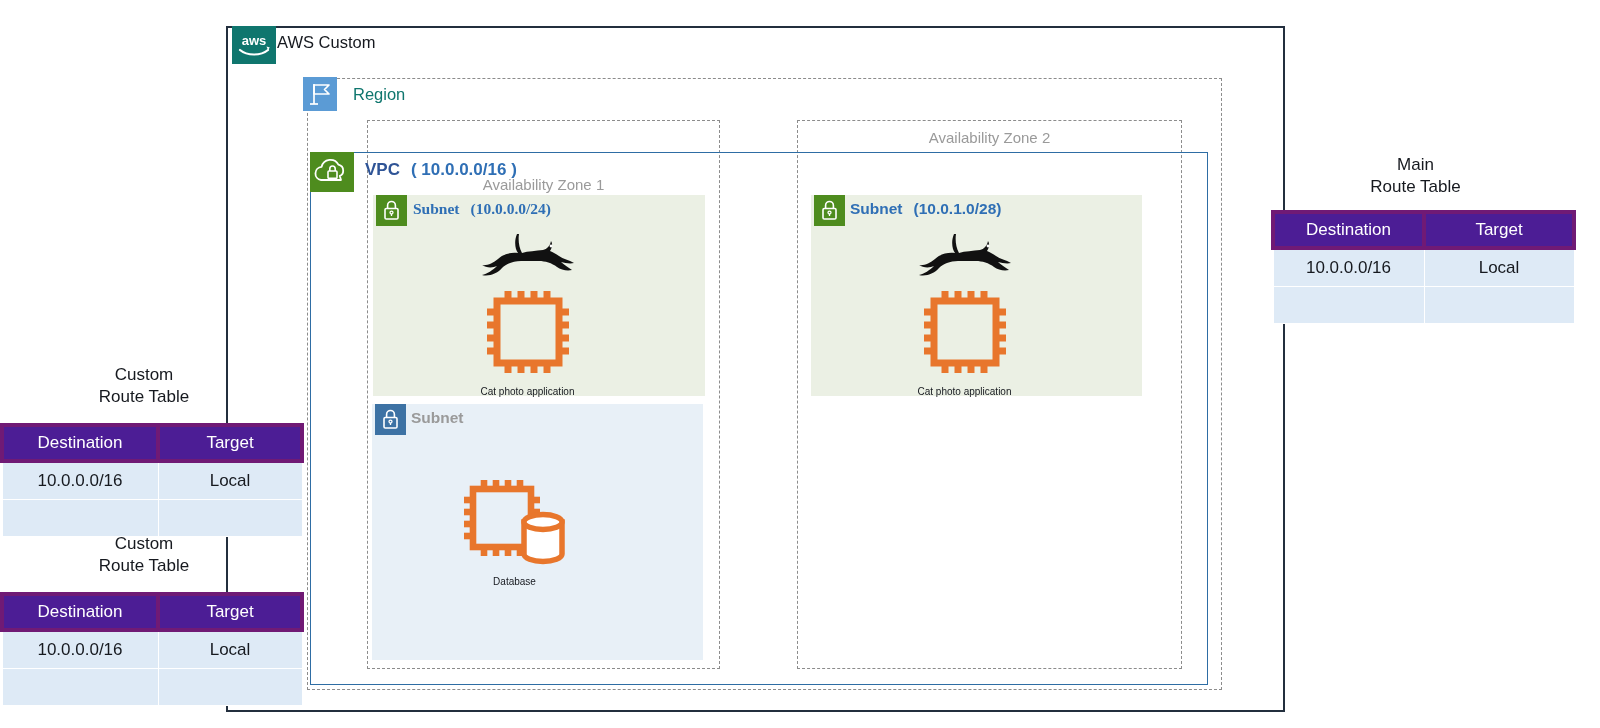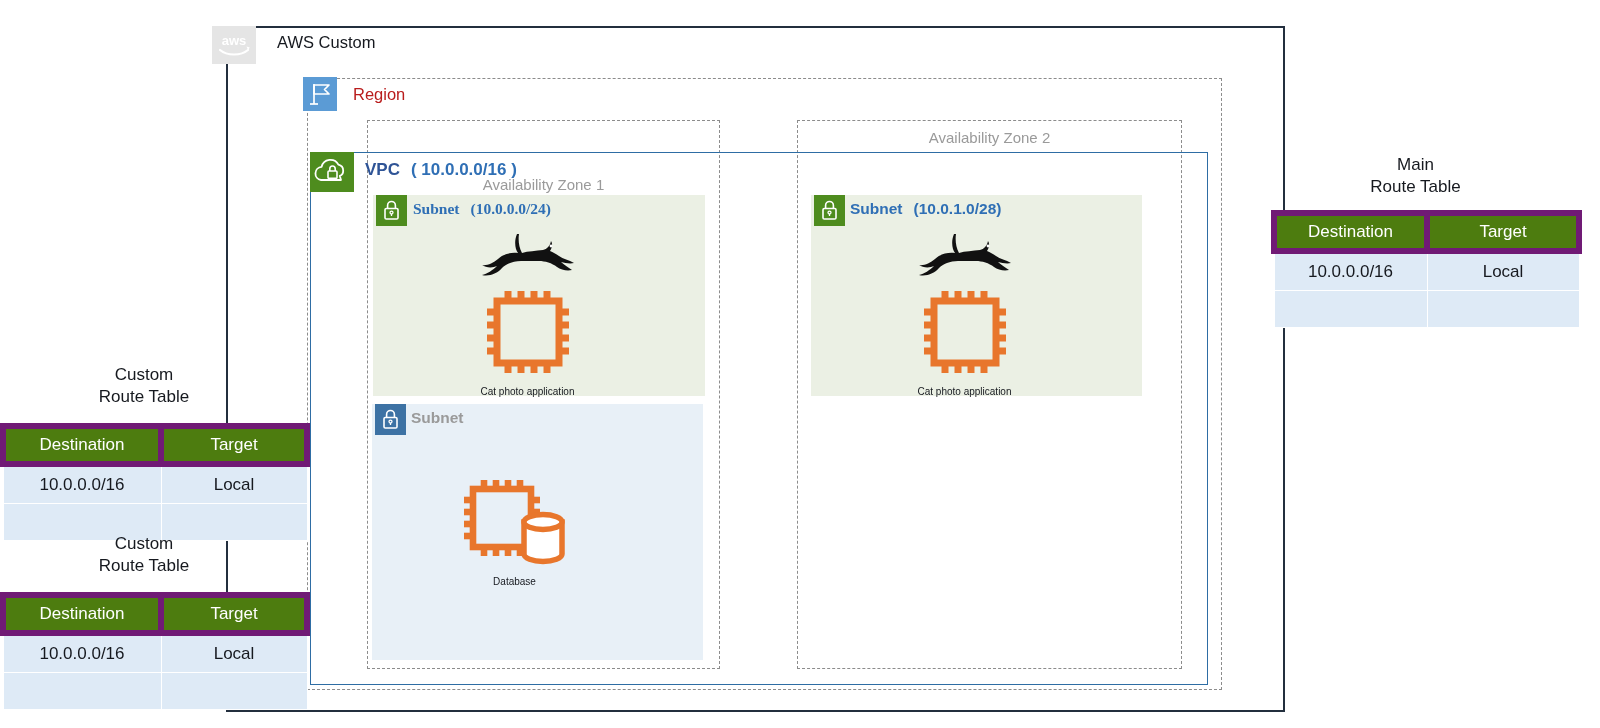--- a/index.html
+++ b/index.html
@@ -2,26 +2,26 @@
 <html><head>
 <meta charset="utf-8">
 <style>
   html,body{margin:0;padding:0;background:#ffffff;}
   body{width:1600px;height:728px;position:relative;overflow:hidden;
        font-family:"Liberation Sans","DejaVu Sans",sans-serif;}
   .abs{position:absolute;box-sizing:border-box;}
 
   
   #aws-cloud{left:226px;top:26px;width:1059px;height:686px;border:2px solid #232F3E;background:#fff;}
-  #aws-badge{left:212px;top:26px;width:44px;height:38px;background:#e5e5e5;display:flex;align-items:center;justify-content:center;}
+  #aws-badge{left:232px;top:26px;width:44px;height:38px;background:#0f766e;display:flex;align-items:center;justify-content:center;}
   #aws-cloud-label{left:277px;top:33px;font-size:16.5px;color:#16191F;white-space:nowrap;}
 
   #region-box{left:307px;top:78px;width:915px;height:612px;border:1.6px dashed #8C8C8C;}
   #region-icon{left:303px;top:77px;width:34px;height:34px;background:#5B9BD5;}
-  #region-label{left:353px;top:85px;font-size:16.5px;color:#b91c1c;white-space:nowrap;}
+  #region-label{left:353px;top:85px;font-size:16.5px;color:#0f766e;white-space:nowrap;}
 
   #az1-box{left:367px;top:120px;width:353px;height:549px;border:1.6px dashed #8C8C8C;}
   #az2-box{left:797px;top:120px;width:385px;height:549px;border:1.6px dashed #8C8C8C;}
   .az-label{font-size:15px;color:#9a9a9a;text-align:center;white-space:nowrap;}
   #az1-label{left:367px;top:129px;width:353px;margin-top:47px;}
   #az2-label{left:797px;top:129px;width:385px;}
 
   #vpc-box{left:310px;top:152px;width:898px;height:533px;border:1.6px solid #2E6DA4;}
   #vpc-icon{left:310px;top:152px;width:44px;height:40px;background:#4E8C1E;}
   #vpc-label{left:365px;top:160px;font-size:17px;font-weight:bold;color:#2F5496;white-space:nowrap;}
@@ -52,22 +52,22 @@
   #res-app1{left:435px;top:228px;width:185px;}
   #res-app2{left:872px;top:228px;width:185px;}
   #res-db1{left:432px;top:470px;width:165px;}
 
   .cat-wrap{height:52px;position:relative;}
   .cat-wrap svg{position:absolute;left:50%;transform:translateX(-50%);bottom:-2px;}
 
   
   .rt-title{font-size:17px;color:#16191F;text-align:center;line-height:1.32;white-space:pre-line;}
   table.rt{border-collapse:collapse;table-layout:fixed;}
-  table.rt th{background:#4d7c0f;color:#ffffff;font-size:17px;font-weight:normal;
-              text-align:center;height:30px;border:6px solid #701a75;}
+  table.rt th{background:#4c1d95;color:#ffffff;font-size:17px;font-weight:normal;
+              text-align:center;height:30px;border:4px solid #701a75;}
   table.rt td{background:#DEEAF6;color:#16191F;font-size:17px;font-weight:normal;
               text-align:center;height:34px;border:1px solid #ffffff;}
   table.rt td.empty{height:34px;}
 
   #rt-custom-1-title{left:0px;top:364px;width:288px;}
   #rt-custom-1{left:0px;top:423px;width:288px;}
   #rt-custom-2-title{left:0px;top:533px;width:288px;}
   #rt-custom-2{left:0px;top:592px;width:288px;}
   #rt-main-title{left:1271px;top:154px;width:289px;}
   #rt-main{left:1271px;top:210px;width:289px;}

